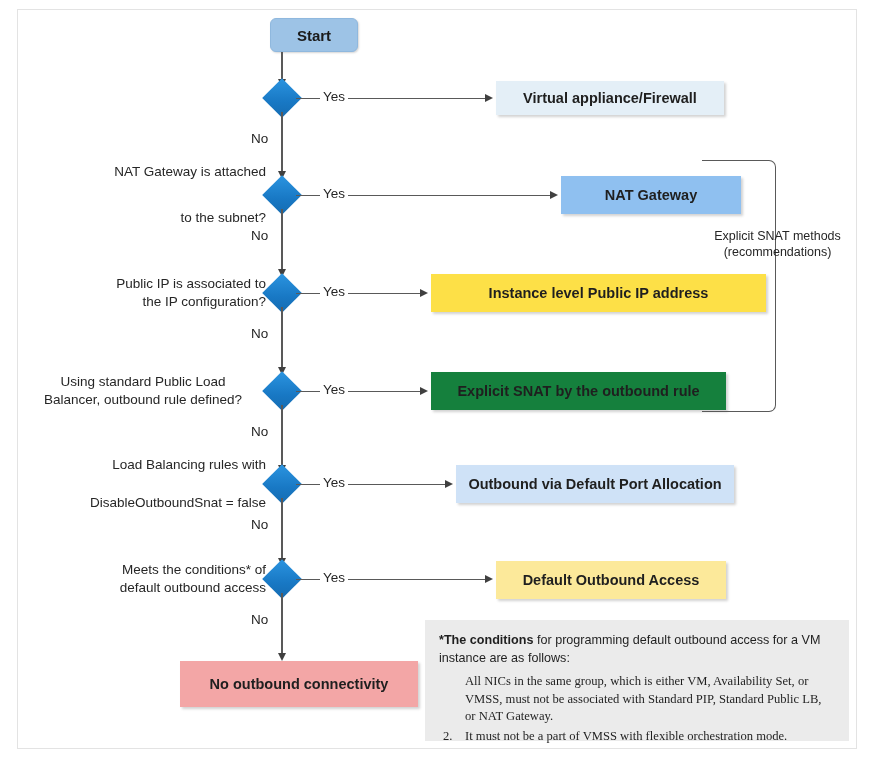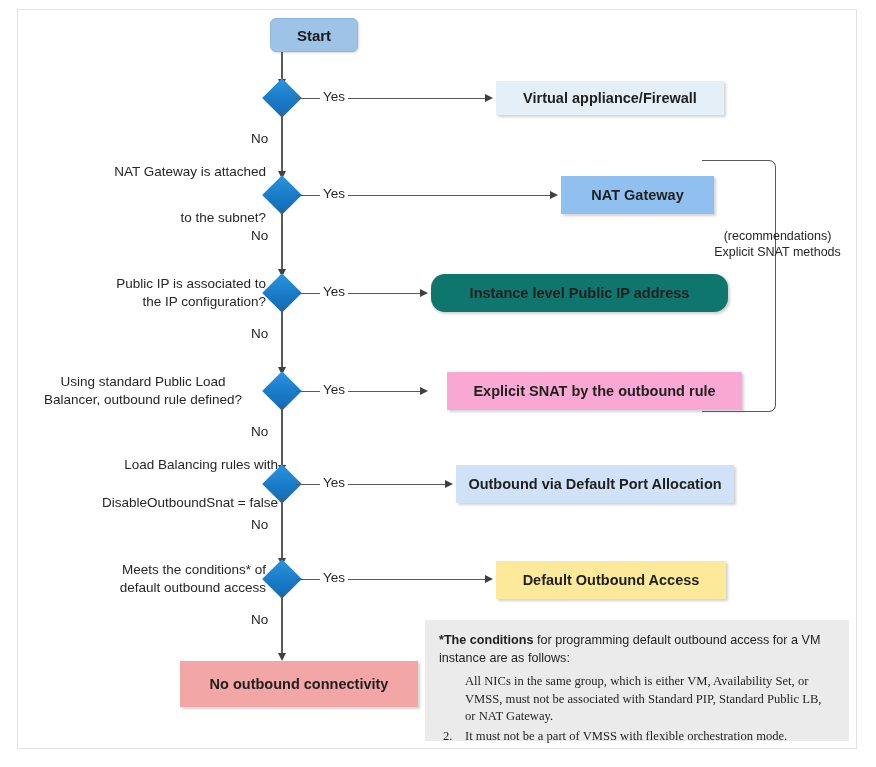--- a/index.html
+++ b/index.html
@@ -175,65 +175,65 @@
   <div class="abs question" style="left:20px; top:177px; width:246px; height:36px;gap:28px;">
     <span>NAT Gateway is attached</span>
     <span>to the subnet?</span>
   </div>
   <div class="abs diamond-wrap" style="left:268px; top:181px;">
     <div class="diamond"></div>
   </div>
   <div class="abs hline" style="left:296px; top:194.5px; width:255px;"></div>
   <div class="abs edge-label" style="left:320px; top:186px;">Yes</div>
   <div class="abs arrow-right" style="left:550px; top:190.5px;"></div>
-  <div class="abs result-box" style="left:561px; top:176px; width:153px; height:38px; background:#8fc0f0;">NAT Gateway</div>
+  <div class="abs result-box" style="left:561px; top:176px; width:180px; height:38px; background:#8fc0f0;">NAT Gateway</div>
 
   <div class="abs vline" style="left:281.3px; top:209px; height:61px;"></div>
   <div class="abs edge-label" style="left:248px; top:228px;">No</div>
   <div class="abs arrow-down" style="left:277.5px; top:269px;"></div>
 
   <div class="abs question" style="left:20px; top:275px; width:246px; height:36px;">
     <span>Public IP is associated to</span>
     <span>the IP configuration?</span>
   </div>
   <div class="abs diamond-wrap" style="left:268px; top:279px;">
     <div class="diamond"></div>
   </div>
   <div class="abs hline" style="left:296px; top:292.5px; width:125px;"></div>
   <div class="abs edge-label" style="left:320px; top:284px;">Yes</div>
   <div class="abs arrow-right" style="left:420px; top:288.5px;"></div>
-  <div class="abs result-box" style="left:431px; top:274px; width:297px; height:38px; background:#0f766e;border-radius:14px;">Instance level Public IP address</div>
+  <div class="abs result-box" style="left:431px; top:274px; width:335px; height:38px; background:#fde047;">Instance level Public IP address</div>
 
   <div class="abs vline" style="left:281.3px; top:307px; height:61px;"></div>
   <div class="abs edge-label" style="left:248px; top:326px;">No</div>
   <div class="abs arrow-down" style="left:277.5px; top:367px;"></div>
 
   <div class="abs question" style="left:20px; top:373px; width:246px; height:36px;align-items:center;">
     <span>Using standard Public Load</span>
     <span>Balancer, outbound rule defined?</span>
   </div>
   <div class="abs diamond-wrap" style="left:268px; top:377px;">
     <div class="diamond"></div>
   </div>
   <div class="abs hline" style="left:296px; top:390.5px; width:125px;"></div>
   <div class="abs edge-label" style="left:320px; top:382px;">Yes</div>
   <div class="abs arrow-right" style="left:420px; top:386.5px;"></div>
-  <div class="abs result-box" style="left:431px; top:372px; width:295px; height:38px; background:#f9a8d4;margin-left:16px;">Explicit SNAT by the outbound rule</div>
+  <div class="abs result-box" style="left:431px; top:372px; width:295px; height:38px; background:#15803d;">Explicit SNAT by the outbound rule</div>
 
   <div class="abs bracket" style="left:702px; top:160px; width:74px; height:252px;"></div>
   <div class="abs bracket-label" style="left:690px; top:228px; width:175px;">
+    <div>Explicit SNAT methods</div>
     <div>(recommendations)</div>
-    <div>Explicit SNAT methods</div>
   </div>
 
   <div class="abs vline" style="left:281.3px; top:405px; height:61px;"></div>
   <div class="abs edge-label" style="left:248px; top:424px;">No</div>
   <div class="abs arrow-down" style="left:277.5px; top:465px;"></div>
 
-  <div class="abs question" style="left:32px; top:466px; width:246px; height:36px;gap:20px;">
+  <div class="abs question" style="left:20px; top:466px; width:246px; height:36px;gap:20px;">
     <span>Load Balancing rules with</span>
     <span>DisableOutboundSnat = false</span>
   </div>
   <div class="abs diamond-wrap" style="left:268px; top:470px;">
     <div class="diamond"></div>
   </div>
   <div class="abs hline" style="left:296px; top:483.5px; width:150px;"></div>
   <div class="abs edge-label" style="left:320px; top:475px;">Yes</div>
   <div class="abs arrow-right" style="left:445px; top:479.5px;"></div>
   <div class="abs result-box" style="left:456px; top:465px; width:278px; height:38px; background:#cfe2f7;">Outbound via Default Port Allocation</div>

